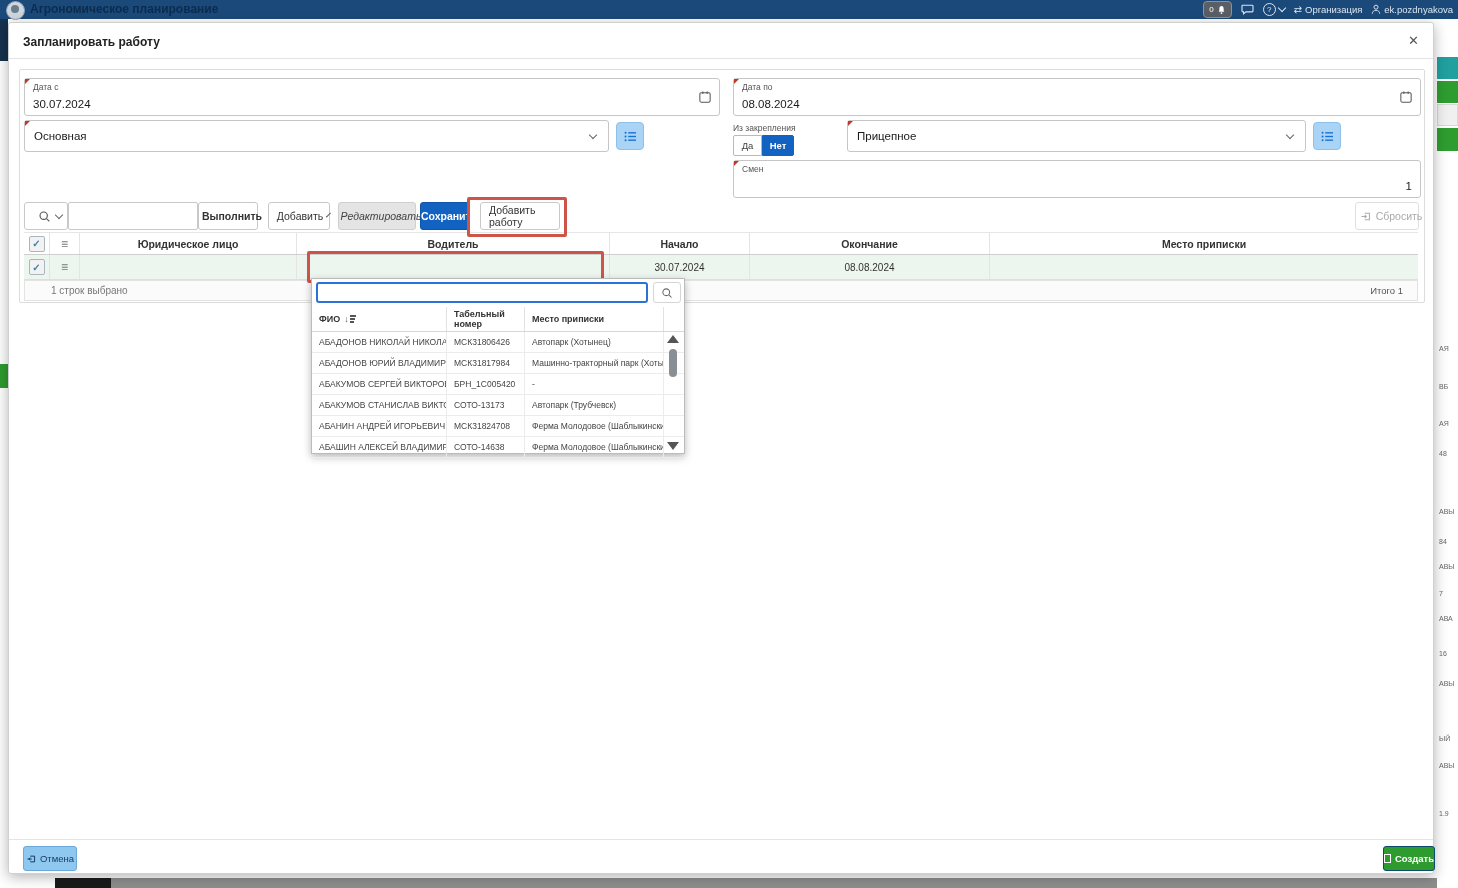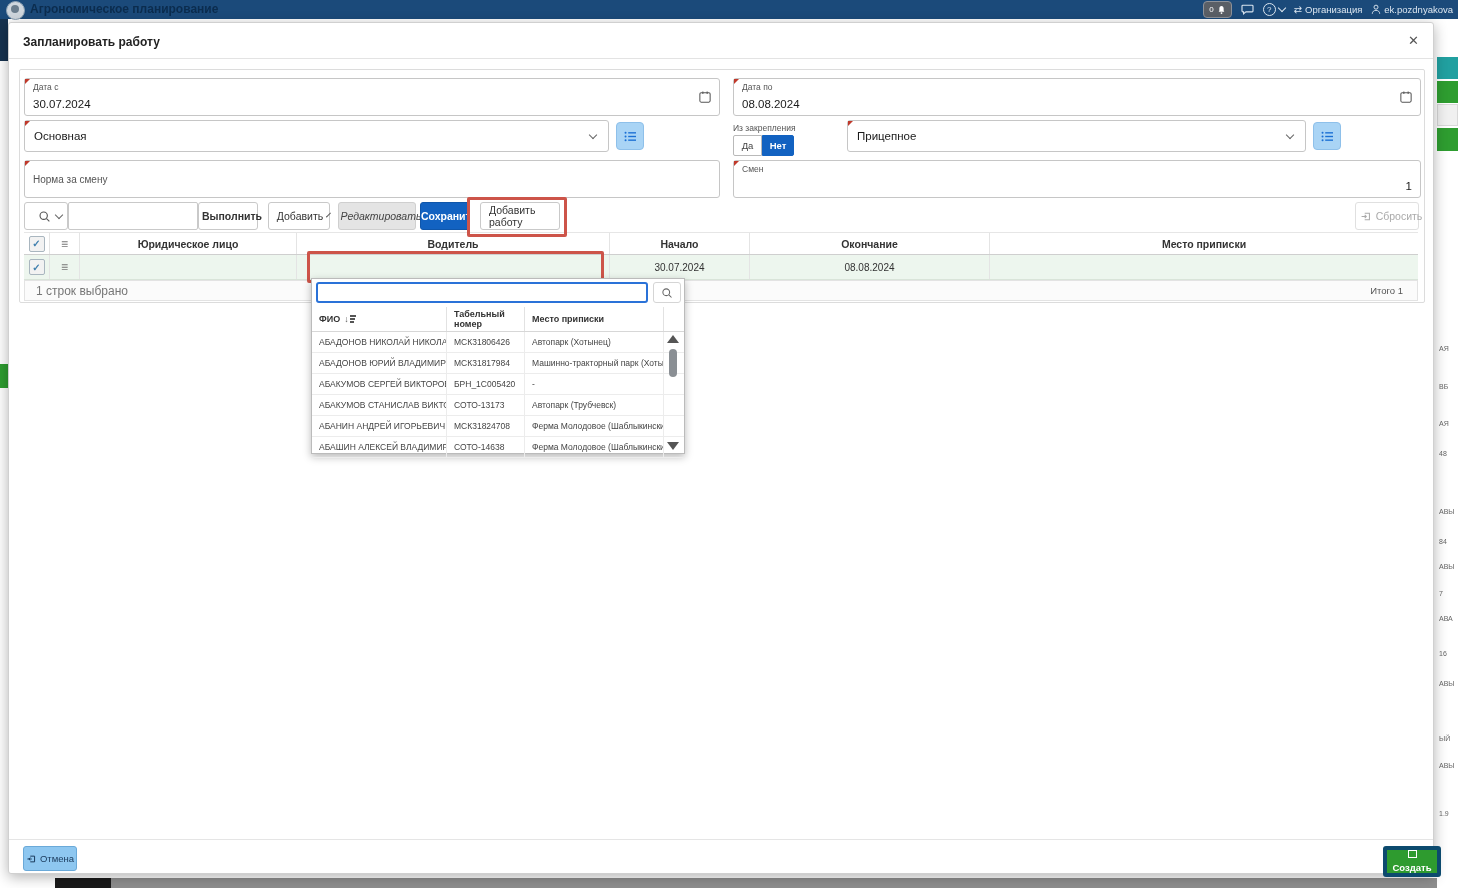--- a/index.html
+++ b/index.html
@@ -61,21 +61,21 @@
   .grid-foot{top:210px;height:21px;background:#fbfbfb;border:1px solid #e3e3e3;align-items:center;}
   .gc{display:flex;align-items:center;justify-content:center;box-sizing:border-box;border-right:1px solid #e4e4e4;height:100%;}
   .gc:last-child{border-right:none;}
   .gc.hdr-txt{font-size:10.5px;font-weight:bold;color:#333;}
   .gc.cell-txt{font-size:10px;color:#333;}
   .w-cb{width:26px;} .w-menu{width:30px;} .w-jur{width:217px;} .w-drv{width:313px;}
   .w-start{width:140px;} .w-end{width:240px;} .w-place{width:428px;}
   .cb{width:14px;height:14px;background:#f2f2f2;border:1px solid #a9b6bf;border-radius:2px;display:flex;align-items:center;justify-content:center;
       font-size:10px;color:#3f7fae;font-weight:bold;cursor:pointer;}
   .burger{font-size:12px;color:#777;cursor:pointer;line-height:1;}
-  .foot-left{font-size:12px;color:#777;margin-left:11px;}
+  .foot-left{font-size:10px;color:#777;margin-left:26px;}
   .foot-right{position:absolute;right:14px;font-size:9.5px;color:#555;}
   
   .anno{position:absolute;border:3px solid #cd5449;border-radius:2px;pointer-events:none;}
   
   .dd{position:absolute;left:302px;top:255px;width:374px;height:176px;background:#fff;border:1px solid #bbb;
       box-shadow:0 3px 8px rgba(0,0,0,.28);box-sizing:border-box;}
   .dd-input{position:absolute;left:4px;top:3px;width:332px;height:21px;border:2px solid #2a72d8;border-radius:3px;box-sizing:border-box;font-size:10px;padding:0 5px;}
   .dd-magbtn{position:absolute;left:341px;top:3px;width:28px;height:21px;border:1px solid #d5d5d5;border-radius:3px;background:#fff;
              display:flex;align-items:center;justify-content:center;cursor:pointer;box-sizing:border-box;}
   .dd-hdr{position:absolute;left:0;top:28px;width:100%;height:25px;display:flex;border-bottom:1px solid #d7d7d7;box-sizing:border-box;}
@@ -90,22 +90,22 @@
   .tri-dn{width:0;height:0;border-left:6px solid transparent;border-right:6px solid transparent;border-top:8px solid #555;margin:0 auto;position:absolute;bottom:0;left:2px;cursor:pointer;}
   .thumb{position:absolute;top:14px;left:4px;width:8px;height:28px;border-radius:4px;background:#8a8f94;cursor:pointer;}
   .sort-wrap{display:inline-flex;align-items:center;margin-left:4px;color:#555;}
   .sort-bars{display:inline-block;margin-left:1px;}
   .sort-bars i{display:block;height:1.5px;background:#555;margin:1.5px 0;}
   .sort-bars i:nth-child(1){width:6px;} .sort-bars i:nth-child(2){width:5px;} .sort-bars i:nth-child(3){width:4px;}
   
   .modal-foot-line{position:absolute;left:0;top:816px;width:100%;border-top:1px solid #e5e5e5;}
   .btn-cancel{position:absolute;left:14px;top:823px;width:52px;height:23px;background:#8ec7f0;border:1px solid #6aa9d8;border-radius:3px;
               display:flex;align-items:center;justify-content:center;gap:4px;font-size:9.5px;color:#1a3a5c;cursor:pointer;}
-  .btn-create{position:absolute;left:1374px;top:823px;width:50px;height:23px;background:#2e9b2f;border:4px solid #0c4a6e;border-radius:3px;
-              display:flex;align-items:center;justify-content:space-between;gap:4px;font-size:9.5px;font-weight:bold;color:#fff;cursor:pointer;flex-direction:column;}
+  .btn-create{position:absolute;left:1374px;top:823px;width:50px;height:23px;background:#2e9b2f;border:1px solid #0c4a6e;border-radius:3px;
+              display:flex;align-items:center;justify-content:space-between;gap:4px;font-size:9.5px;font-weight:bold;color:#fff;cursor:pointer;}
   .mini-sq{display:inline-block;width:7px;height:7px;border:1.4px solid currentColor;}
   svg{display:block;}
 </style>
 </head>
 <body>
 
 <div class="topbar">
   <div class="topbar-logo"></div>
   <div class="topbar-title">Агрономическое планирование</div>
   <div class="topbar-right">
@@ -231,23 +231,20 @@
             <circle cx="1.6" cy="2" r="1.1" fill="#1a6fd4"></circle>
             <circle cx="1.6" cy="6" r="1.1" fill="#1a6fd4"></circle>
             <circle cx="1.6" cy="10" r="1.1" fill="#1a6fd4"></circle>
             <line x1="4.5" y1="2" x2="13" y2="2" stroke="#1a6fd4" stroke-width="1.5"></line>
             <line x1="4.5" y1="6" x2="13" y2="6" stroke="#1a6fd4" stroke-width="1.5"></line>
             <line x1="4.5" y1="10" x2="13" y2="10" stroke="#1a6fd4" stroke-width="1.5"></line>
           </svg>
       </span>
     </div>
 
-    <div class="field req" style="left:4px;top:90px;width:694px;height:36px;">
-      <span class="f-lbl" style="top:50%;transform:translateY(-50%);font-size:10px;">Норма за смену</span>
-    </div>
     <div class="field req" style="left:713px;top:90px;width:686px;height:36px;">
       <span class="f-lbl">Смен</span>
       <span class="f-val r">1</span>
     </div>
 
     <div class="tbtn" style="left:4px;width:44px;">
       <span>
         <svg width="13" height="13" viewBox="0 0 16 16">
             <circle cx="7" cy="7" r="4.5" fill="none" stroke="#555" stroke-width="1.4"></circle>
             <line x1="10.5" y1="10.5" x2="14" y2="14" stroke="#555" stroke-width="1.4"></line>

